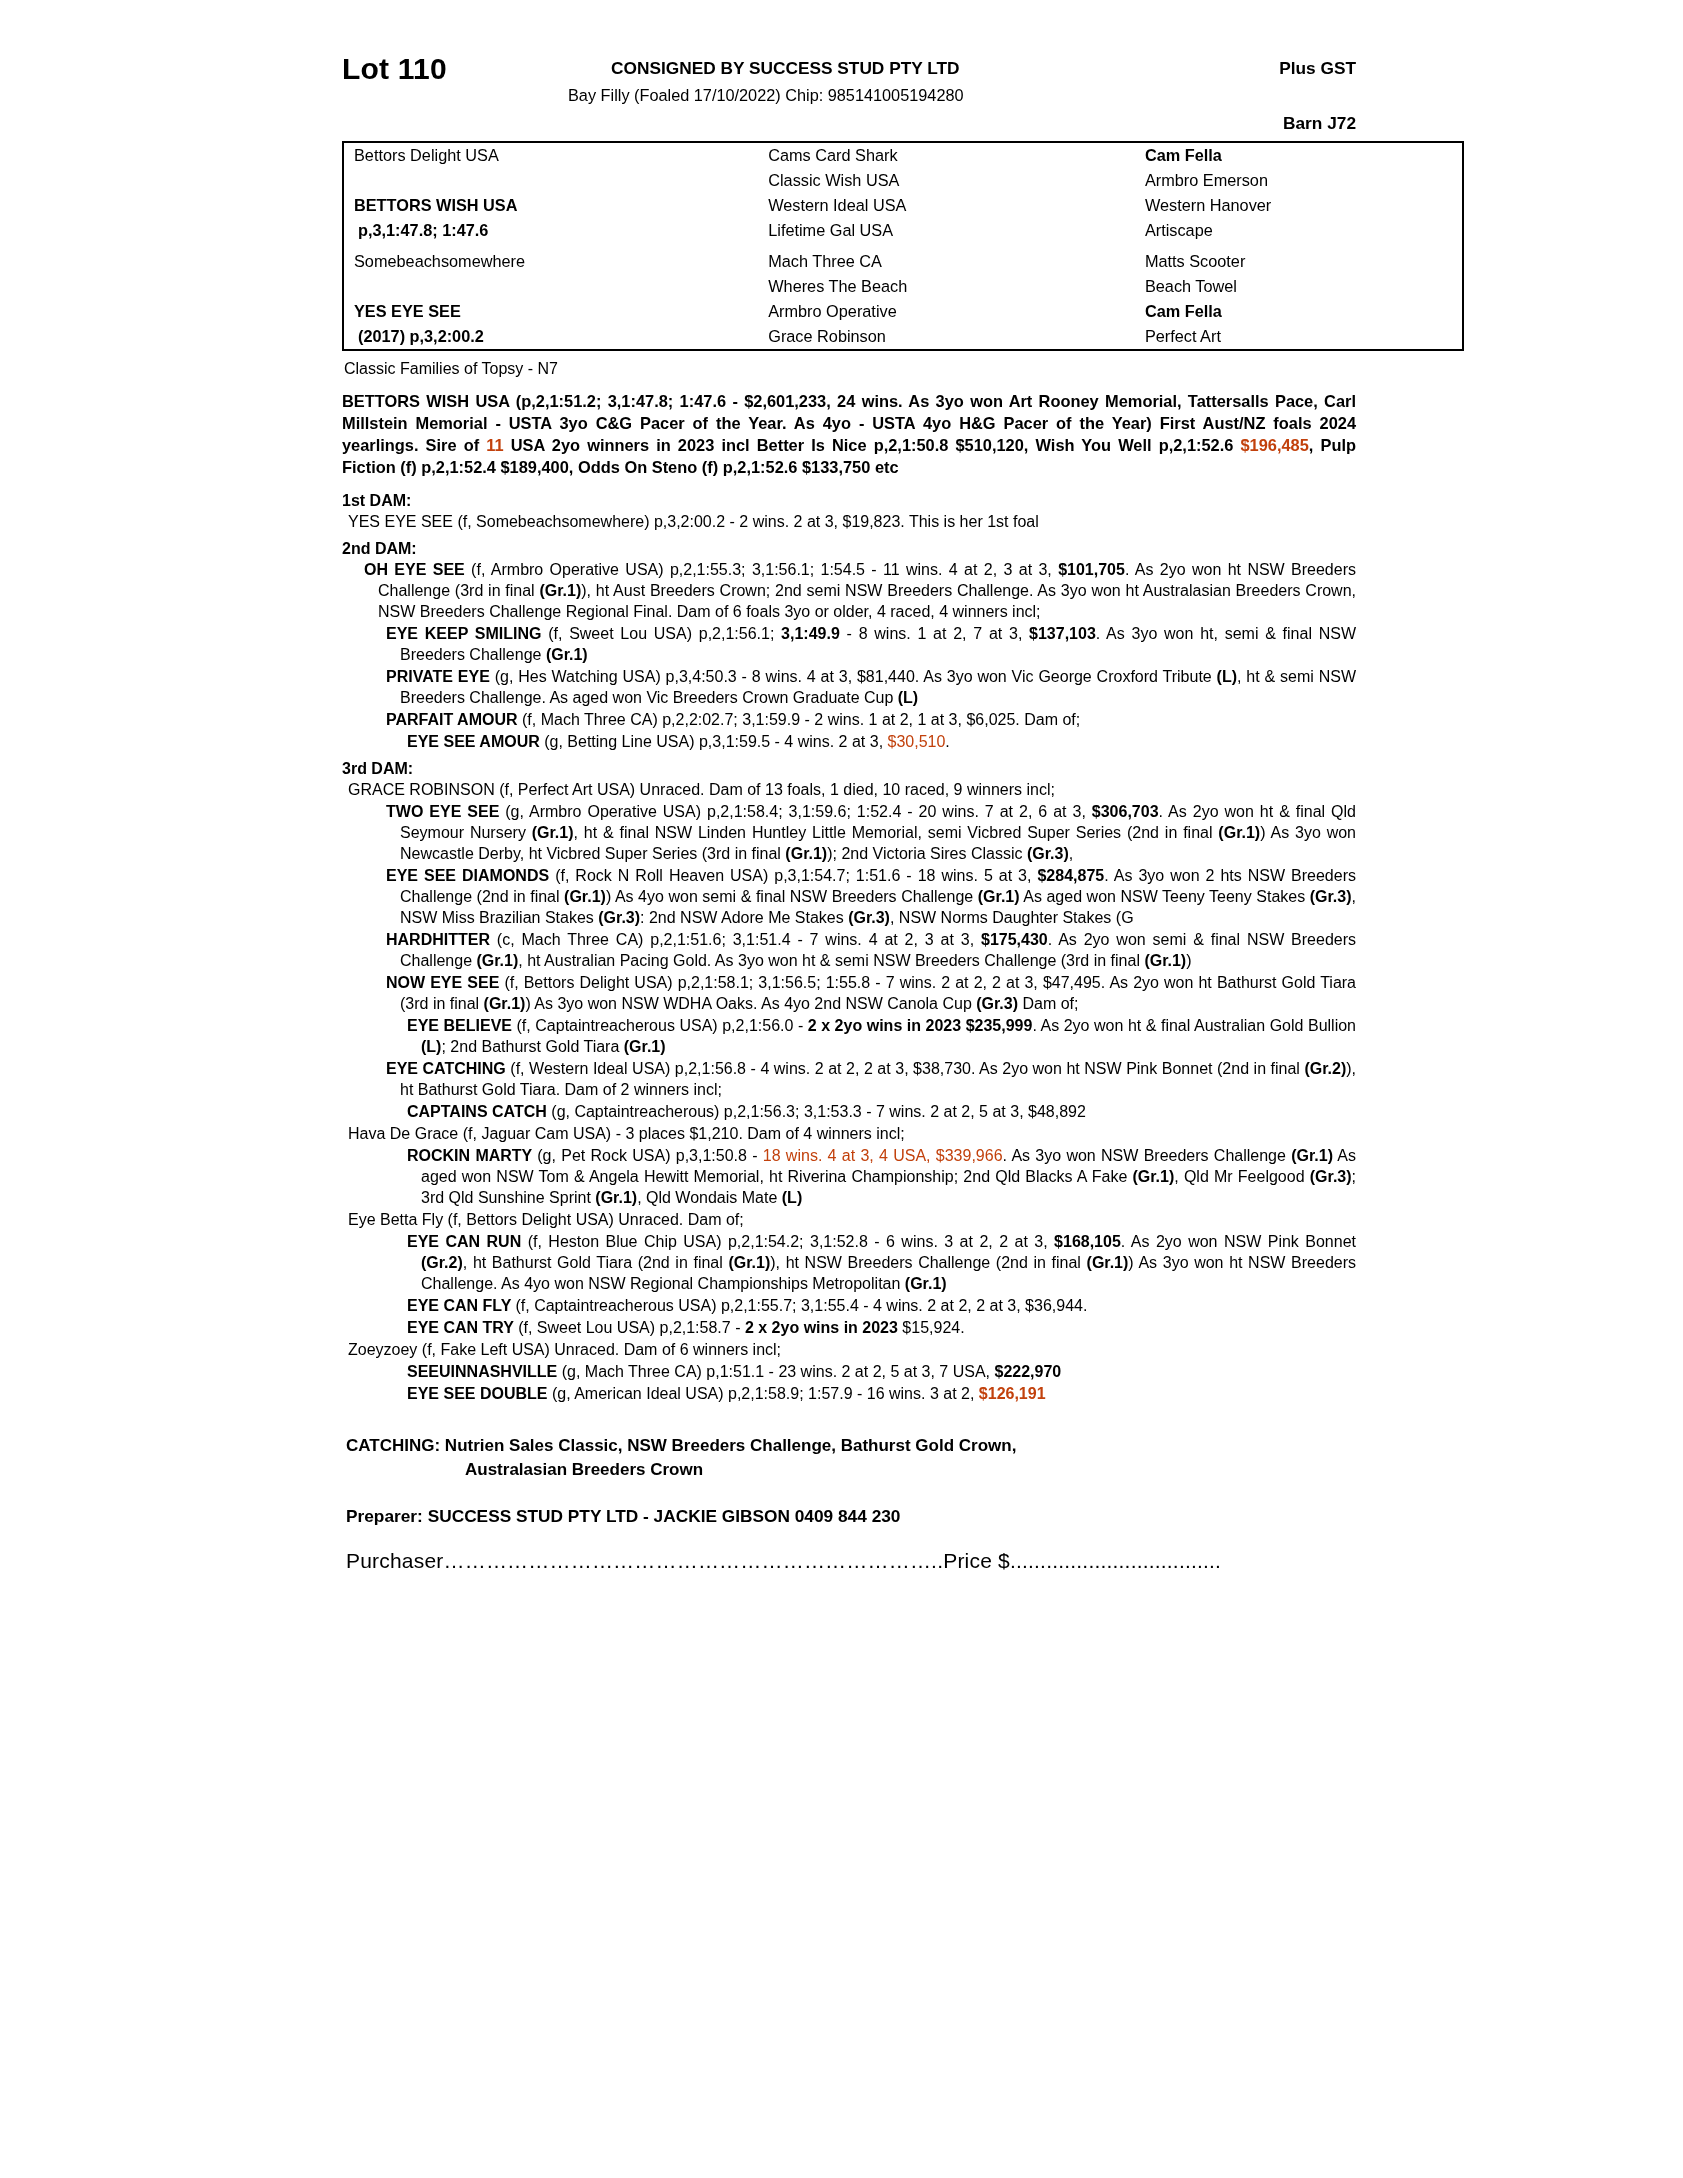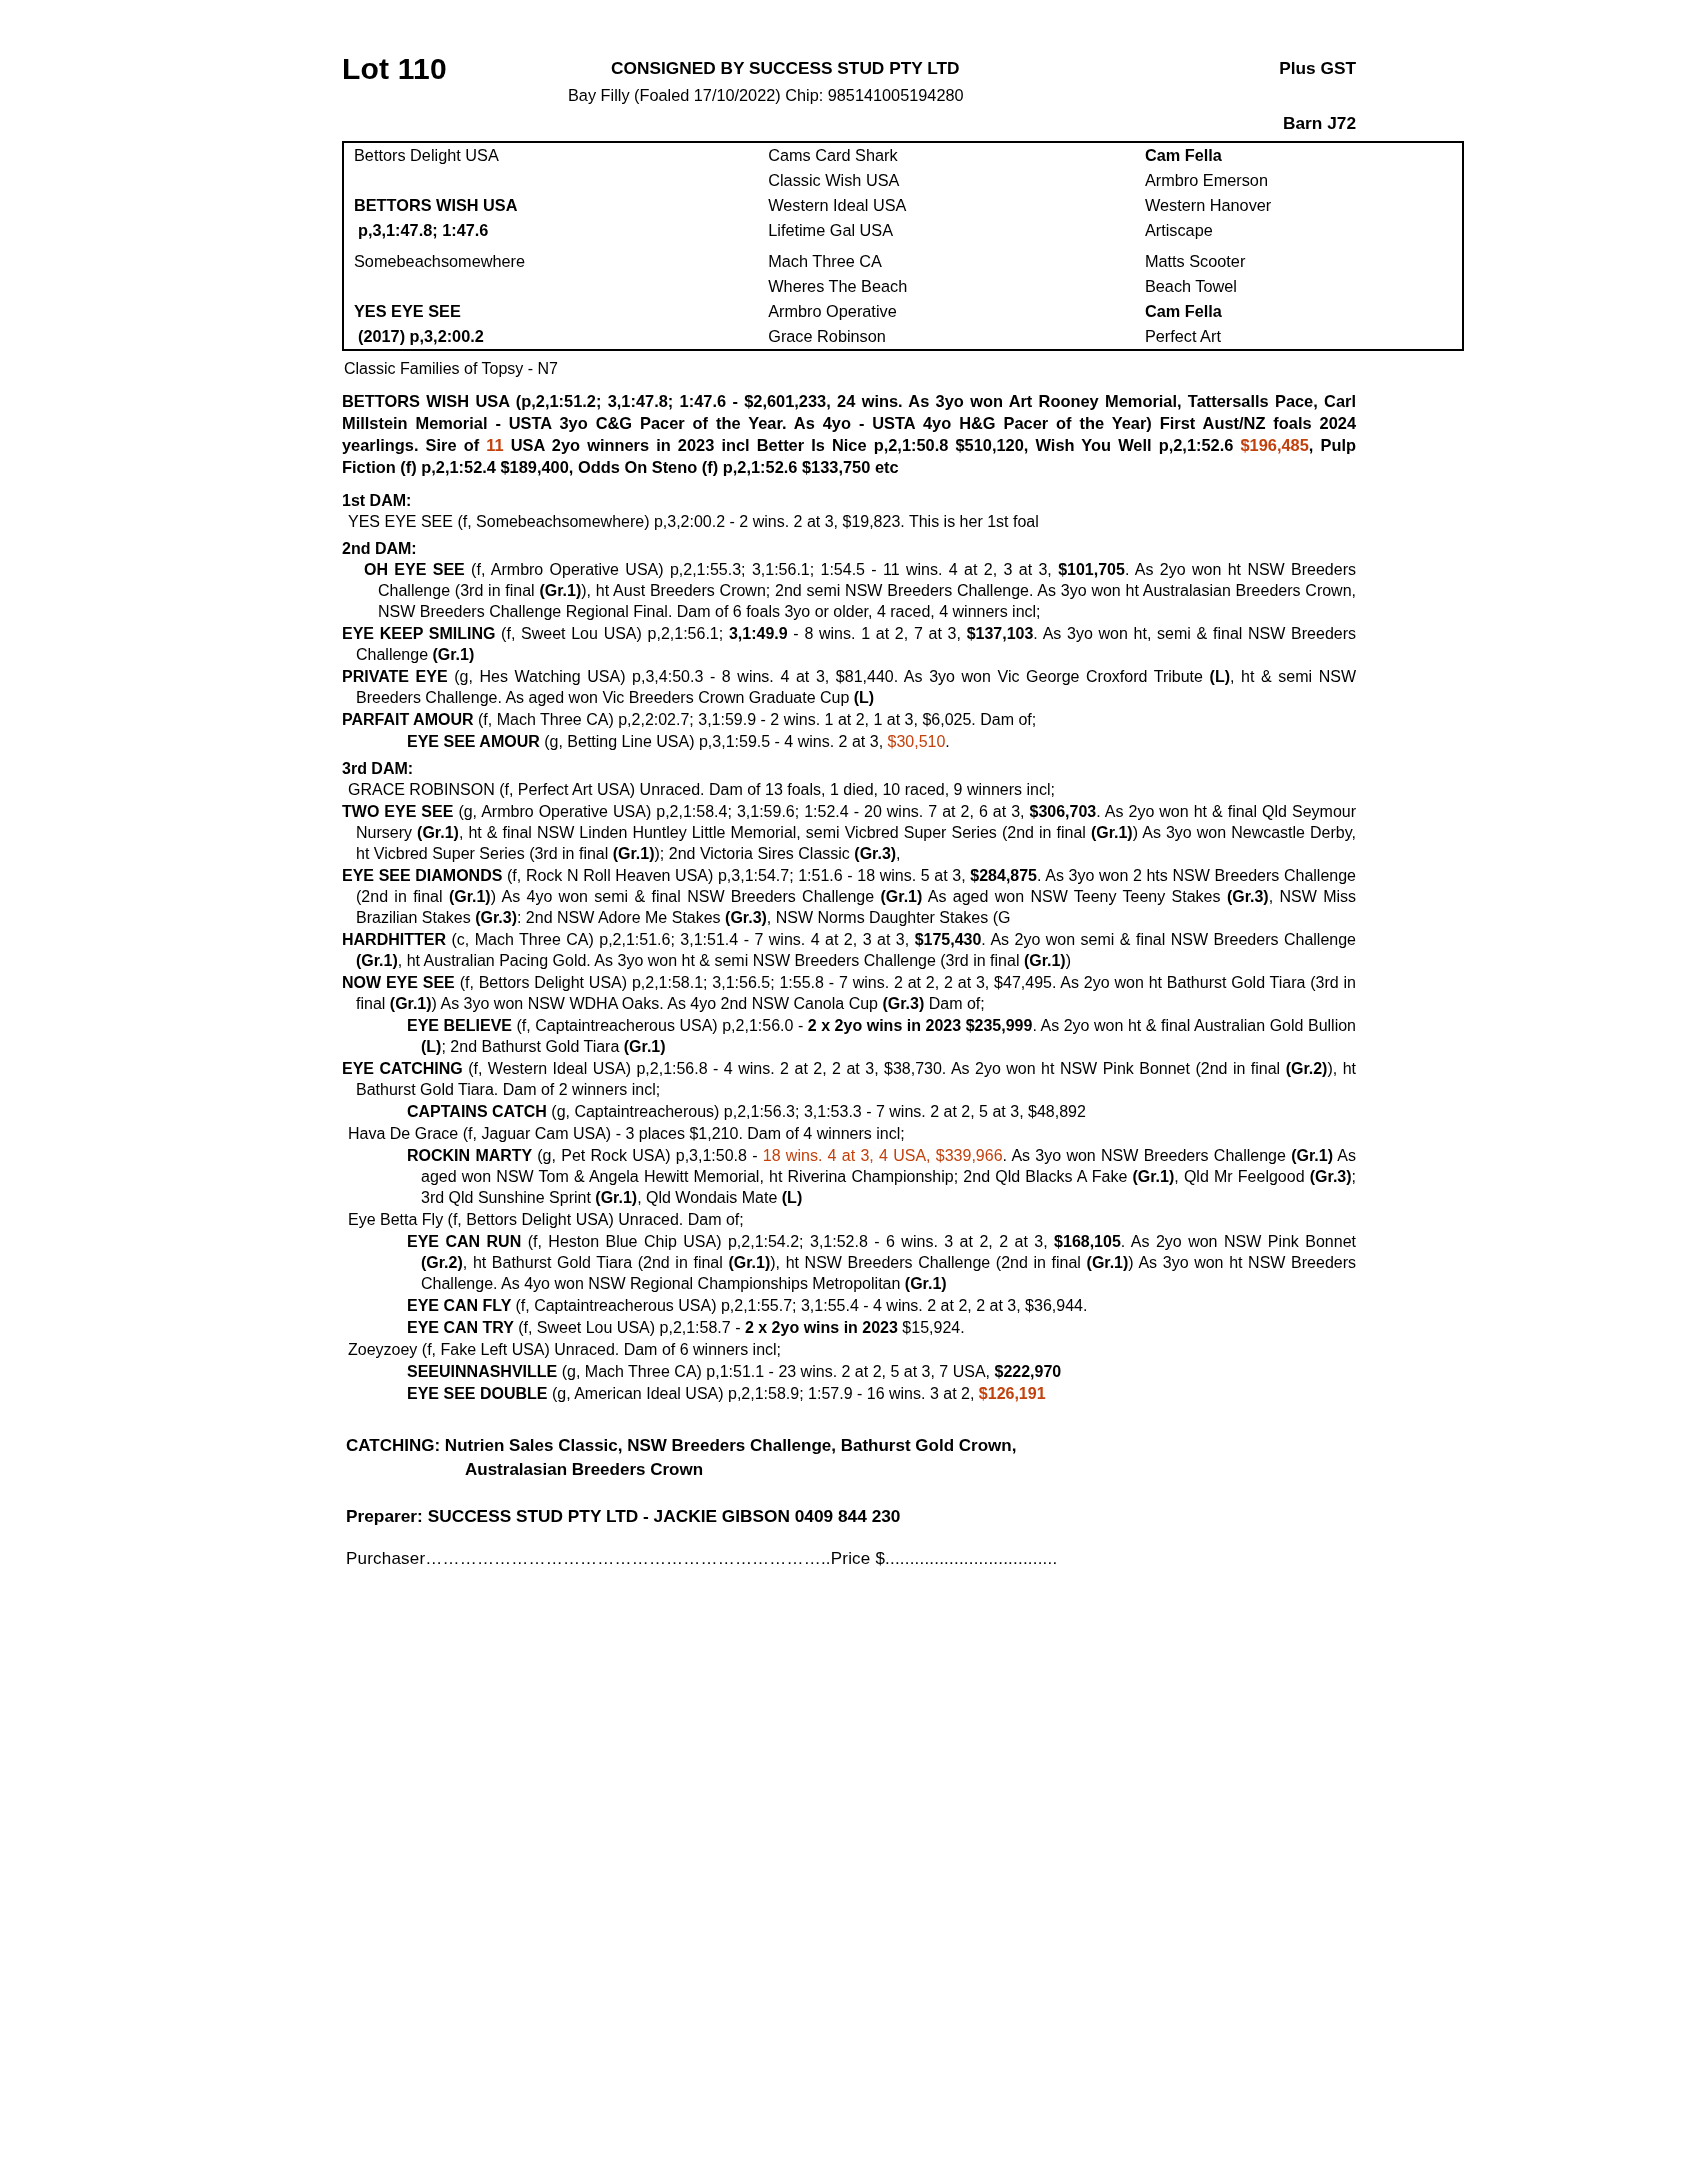--- a/index.html
+++ b/index.html
@@ -101,42 +101,42 @@
     margin-bottom: 14px;
   }
   .red { color: #c2410c; }
   .damhead {
     font-weight: bold;
     font-size: 16px;
     margin-top: 8px;
     margin-bottom: 1px;
   }
   .lvl1 { margin-left: 22px; text-indent: -14px; padding-left: 14px; }
-  .lvl2 { text-indent: -14px; padding-left: 14px; }
+  .lvl2 { margin-left: 44px; text-indent: -14px; padding-left: 14px; }
   .lvl3 { margin-left: 65px; text-indent: -14px; padding-left: 14px; }
   .hang0 { margin-left: 6px; text-indent: 0; }
   .blk { margin-bottom: 1px; }
   
   .eligible {
     margin-top: 30px;
     font-size: 17px;
     font-weight: bold;
     line-height: 24px;
     margin-left: 4px;
   }
   .eligible .cont { display:block; margin-left: 119px; }
   .preparer {
     margin-top: 24px;
     font-size: 17.3px;
     font-weight: bold;
     margin-left: 4px;
   }
   .purchaser {
     margin-top: 22px;
-    font-size: 17px;
+    font-size: 21px;
     margin-left: 4px;
     letter-spacing: 0.2px;
   }
 </style>
 </head>
 <body>
 
 <div class="page">
 
   <div class="header">

